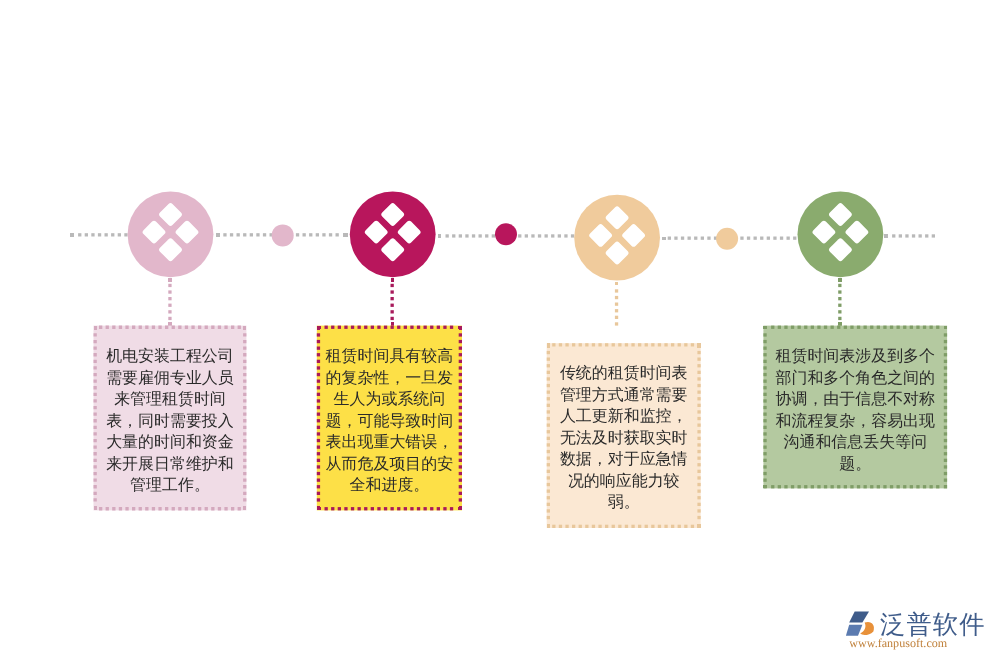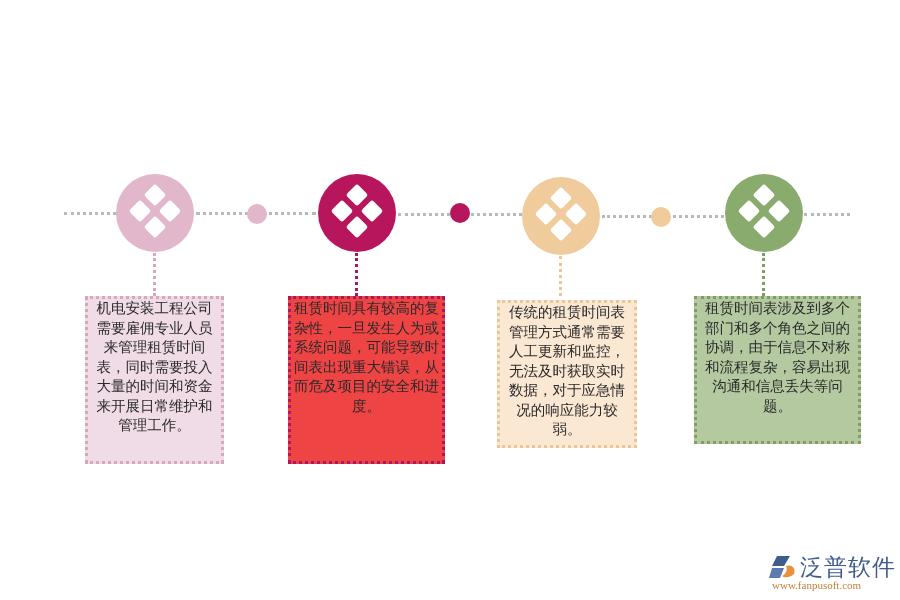--- a/index.html
+++ b/index.html
@@ -3,21 +3,21 @@
 <meta charset="utf-8">
 <style>
   html, body { margin:0; padding:0; }
   body { width:900px; height:600px; background:#ffffff; position:relative; overflow:hidden;
          font-family:"DejaVu Sans", "Liberation Sans", sans-serif; }
   .hline { position:absolute; height:0; border-top:3px dotted #b9b9b9; }
   .vline { position:absolute; width:0; border-left:3px dotted; }
   .node { position:absolute; width:78px; height:78px; border-radius:50%; }
   .node svg { position:absolute; left:0; top:0; width:78px; height:78px; }
   .dot { position:absolute; width:20px; height:20px; border-radius:50%; }
-  .box { position:absolute; box-sizing:border-box; border:3px dotted; padding:0 3px;
+  .box { position:absolute; box-sizing:border-box; border:3px dotted; padding:16px 3px;
          font-size:14.5px; line-height:19.5px; color:#2a2a2a; text-align:center; letter-spacing:0px; }
   .logo { position:absolute; left:768px; top:552px; width:130px; height:44px; }
   .logo-mark { position:absolute; left:0; top:2px; width:30px; height:26px; }
   .logo-name { position:absolute; left:32px; top:0px; font-size:23px; color:#3f5c8a; letter-spacing:1px; white-space:nowrap;font-family:Liberation Serif, serif; }
   .logo-url { position:absolute; left:4px; top:27px; font-size:11px; color:#c0813b; font-family:Liberation Serif, serif; white-space:nowrap; }
 </style>
 </head>
 <body>
 
 <div class="hline" style="left:64px; top:212px; width:52px;"></div>
@@ -72,24 +72,24 @@
       <rect x="16" y="29" width="16" height="16" rx="2.5" transform="rotate(45 24 37)"></rect>
       <rect x="46" y="29" width="16" height="16" rx="2.5" transform="rotate(45 54 37)"></rect>
       <rect x="31" y="45" width="16" height="16" rx="2.5" transform="rotate(45 39 53)"></rect>
     </g>
   </svg>
 </div>
 
 <div class="box" id="b0" style="left: 85px; top: 296px; width: 139px; height: 168px; background: rgb(240, 220, 230); border-color: rgb(212, 169, 190);">
   <span>机电安装工程公司需要雇佣专业人员来管理租赁时间表，同时需要投入大量的时间和资金来开展日常维护和管理工作。</span>
 </div>
-<div class="box" id="b1" style="left: 288px; top: 296px; width: 157px; height: 168px; background: #ef4444; border-color: rgb(168, 26, 91);">
+<div class="box" id="b1" style="left: 288px; top: 296px; width: 132px; height: 168px; background: #fde047; border-color: rgb(168, 26, 91);">
   <span>租赁时间具有较高的复杂性，一旦发生人为或系统问题，可能导致时间表出现重大错误，从而危及项目的安全和进度。</span>
 </div>
-<div class="box" id="b2" style="left: 497px; top: 300px; width: 140px; height: 148px; background: rgb(251, 232, 211); border-color: rgb(232, 199, 155);">
+<div class="box" id="b2" style="left: 497px; top: 312px; width: 140px; height: 168px; background: rgb(251, 232, 211); border-color: rgb(232, 199, 155);">
   <span>传统的租赁时间表管理方式通常需要人工更新和监控，无法及时获取实时数据，对于应急情况的响应能力较弱。</span>
 </div>
 <div class="box" id="b3" style="left: 694px; top: 296px; width: 167px; height: 148px; background: rgb(180, 201, 160); border-color: rgb(127, 157, 103);">
   <span>租赁时间表涉及到多个部门和多个角色之间的协调，由于信息不对称和流程复杂，容易出现沟通和信息丢失等问题。</span>
 </div>
 
 <div class="logo">
   <svg class="logo-mark" viewBox="0 0 30 26">
     <path d="M9 2 L22 2 L16 12 L4 12 Z" fill="#3f5c8a"></path>
     <path d="M4 14 L16 14 L12 24 L1 24 Z" fill="#5b7bb0"></path>

